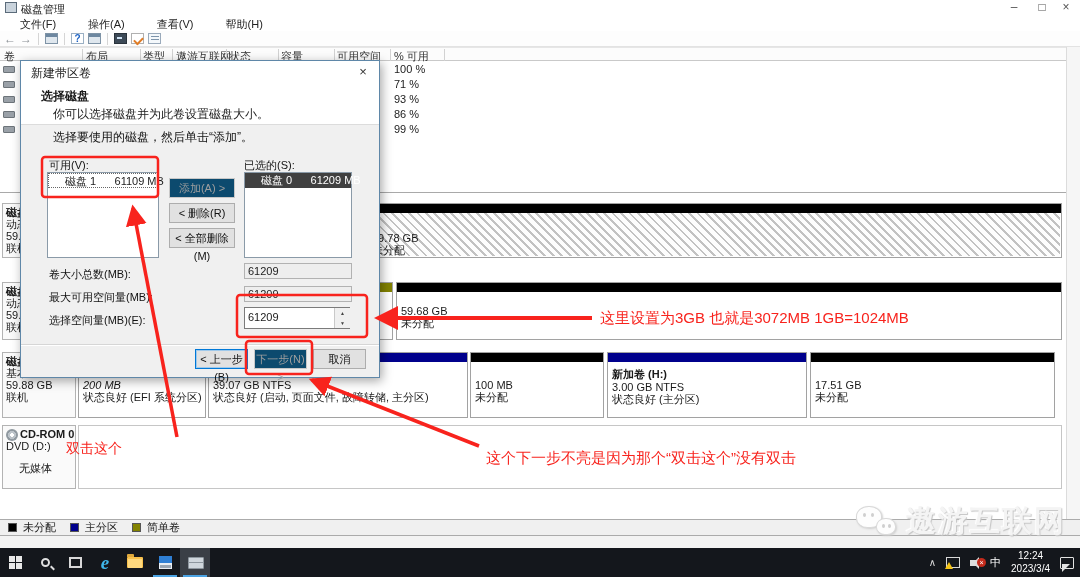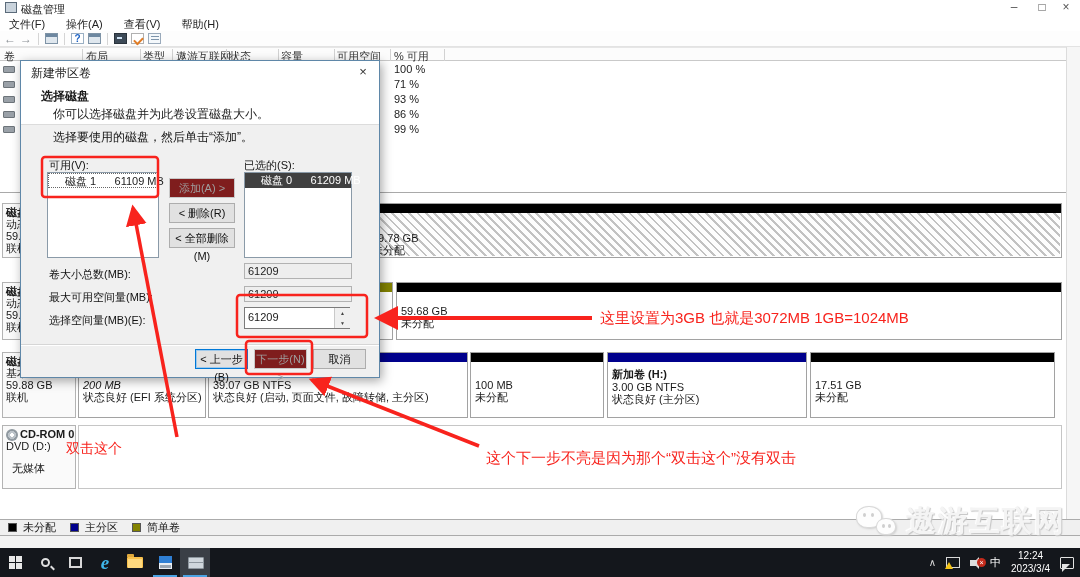--- a/index.html
+++ b/index.html
@@ -11,21 +11,21 @@
   }
   .abs { position:absolute; }
 
   
   #titlebar { left:0; top:0; width:1080px; height:16px; background:#fff; }
   #app-icon { left:5px; top:2px; width:12px; height:11px; background:#c9d3dc; border:1px solid #5b6b7a; }
   #app-icon::after { content:""; position:absolute; left:1px; top:1px; width:8px; height:2px; background:#3e5possible; }
   #app-title { left:21px; top:2px; font-size:11px; color:#222; }
   .winctl { top:0; width:28px; height:15px; text-align:center; font-size:12px; color:#555; line-height:15px; }
   #menubar { left:0; top:16px; width:1080px; height:15px; background:#fff; }
-  .menu-item { display:inline-block; padding:1px 9px 0 9px; font-size:11px; color:#222; }
+  .menu-item { display:inline-block; padding:1px 9px 0 20px; font-size:11px; color:#222; }
   #toolbar { left:0; top:31px; width:1080px; height:16px; background:#fdfdfd; border-bottom:1px solid #e3e3e3; display:flex; align-items:center; padding-left:4px; gap:4px; }
   .tb-arrow { font-size:12px; color:#8a8f94; font-weight:bold; line-height:12px; }
   .tb-sep { width:1px; height:12px; background:#d5d5d5; margin:0 2px; }
   .tb-win { width:13px; height:11px; background:#dfe7ee; border:1px solid #7e93a6; position:relative; }
   .tb-win::before { content:""; position:absolute; left:0; top:0; right:0; height:3px; background:#6d87a0; }
   .tb-help { width:13px; height:11px; background:#fff; border:1px solid #9bb0c4; color:#1c62c4; font-weight:bold; font-size:10px; text-align:center; line-height:10px; }
   .tb-console { width:13px; height:11px; background:#3d4a57; border:1px solid #2a333c; position:relative; }
   .tb-console::before { content:""; position:absolute; left:2px; top:3px; width:5px; height:2px; background:#cfe3f5; }
   .tb-check { width:13px; height:11px; background:#fff; border:1px solid #b0b0b0; position:relative; }
   .tb-check::before { content:""; position:absolute; left:2px; top:3px; width:7px; height:4px; border-left:2px solid #e07c26; border-bottom:2px solid #e07c26; transform:rotate(-45deg); }
@@ -69,21 +69,21 @@
   #dlg-close { position:absolute; right:0; top:0; width:32px; height:21px; text-align:center; line-height:21px; font-size:13px; color:#333; }
   #dlg-header { position:absolute; left:0; top:22px; width:100%; height:42px; background:#fff; border-bottom:1px solid #dcdcdc; }
   #dlg-heading { position:absolute; left:20px; top:5px; font-weight:bold; font-size:12px; }
   #dlg-subheading { position:absolute; left:32px; top:23px; font-size:12px; }
   .dlg-label { position:absolute; font-size:11px; color:#111; }
   .listbox { position:absolute; background:#fff; border:1px solid #8a9aa8; }
   .lb-item { height:15px; line-height:15px; padding-left:16px; font-size:11px; white-space:pre; }
   .lb-item.focus { border:1px dotted #666; }
   .lb-item.sel { background:#404040; color:#fff; }
   .btn { position:absolute; background:#e1e1e1; border:1px solid #adadad; font-size:11px; text-align:center; line-height:18px; height:20px; color:#111; }
-  .btn.disabled { background:#7f1d1d; border-color:#c8c8c8; color:#9e9e9e; }
+  .btn.disabled { background:#0c4a6e; border-color:#c8c8c8; color:#9e9e9e; }
   .btn.focused { border:1px solid #0078d7; box-shadow:inset 0 0 0 1px #9fc9eb; }
   .field { position:absolute; height:16px; background:#eeeeee; border:1px solid #b2b2b2; font-size:11px; line-height:14px; padding-left:3px; color:#222; }
   #spinwrap { position:absolute; left:223px; top:246px; width:106px; height:22px; background:#fff; border:1px solid #7b7b7b; }
   #spinval { position:absolute; left:3px; top:3px; font-size:11px; }
   #spincol { position:absolute; right:0; top:0; width:15px; height:100%; border-left:1px solid #c9c9c9; }
   .spinbtn { position:absolute; left:0; width:15px; height:10px; background:#f0f0f0; font-size:5px; color:#444; text-align:center; line-height:10px; }
   #dlg-hr { position:absolute; left:0; top:283px; width:100%; height:1px; background:#d6d6d6; box-shadow:0 1px 0 #fff; }
 
   
   #anno-svg { left:0; top:0; width:1080px; height:577px; z-index:60; pointer-events:none; }
@@ -262,21 +262,21 @@
   <div class="gbox" style="left:810px; top:352px; width:245px; height:66px;">
     <div class="gbar bar-black"></div>
     <div class="gtext" style="left:4px; top:26px;text-align:right;">17.51 GB</div>
     <div class="gtext" style="left:4px; top:38px;">未分配</div>
   </div>
 
   <div class="disk-panel" style="top:425px; height:64px; padding-left:0;">
     <span class="cd-ico"></span>
     <div class="disk-name" style="margin-left:17px;">CD-ROM 0</div>
     <div style="margin-left:3px;">DVD (D:)</div>
-    <div style="margin-left:9px; margin-top:10px;">无媒体</div>
+    <div style="margin-left:16px; margin-top:10px;">无媒体</div>
   </div>
   <div class="gbox" style="left:78px; top:425px; width:984px; height:64px; border-color:#c6c6c6;"></div>
 
   <div class="abs" id="legendbar">
     <span class="sw sw-black"></span>
     <span class="lg-label">未分配</span>
     <span class="sw sw-blue"></span>
     <span class="lg-label">主分区</span>
     <span class="sw sw-olive"></span>
     <span class="lg-label">简单卷</span>

